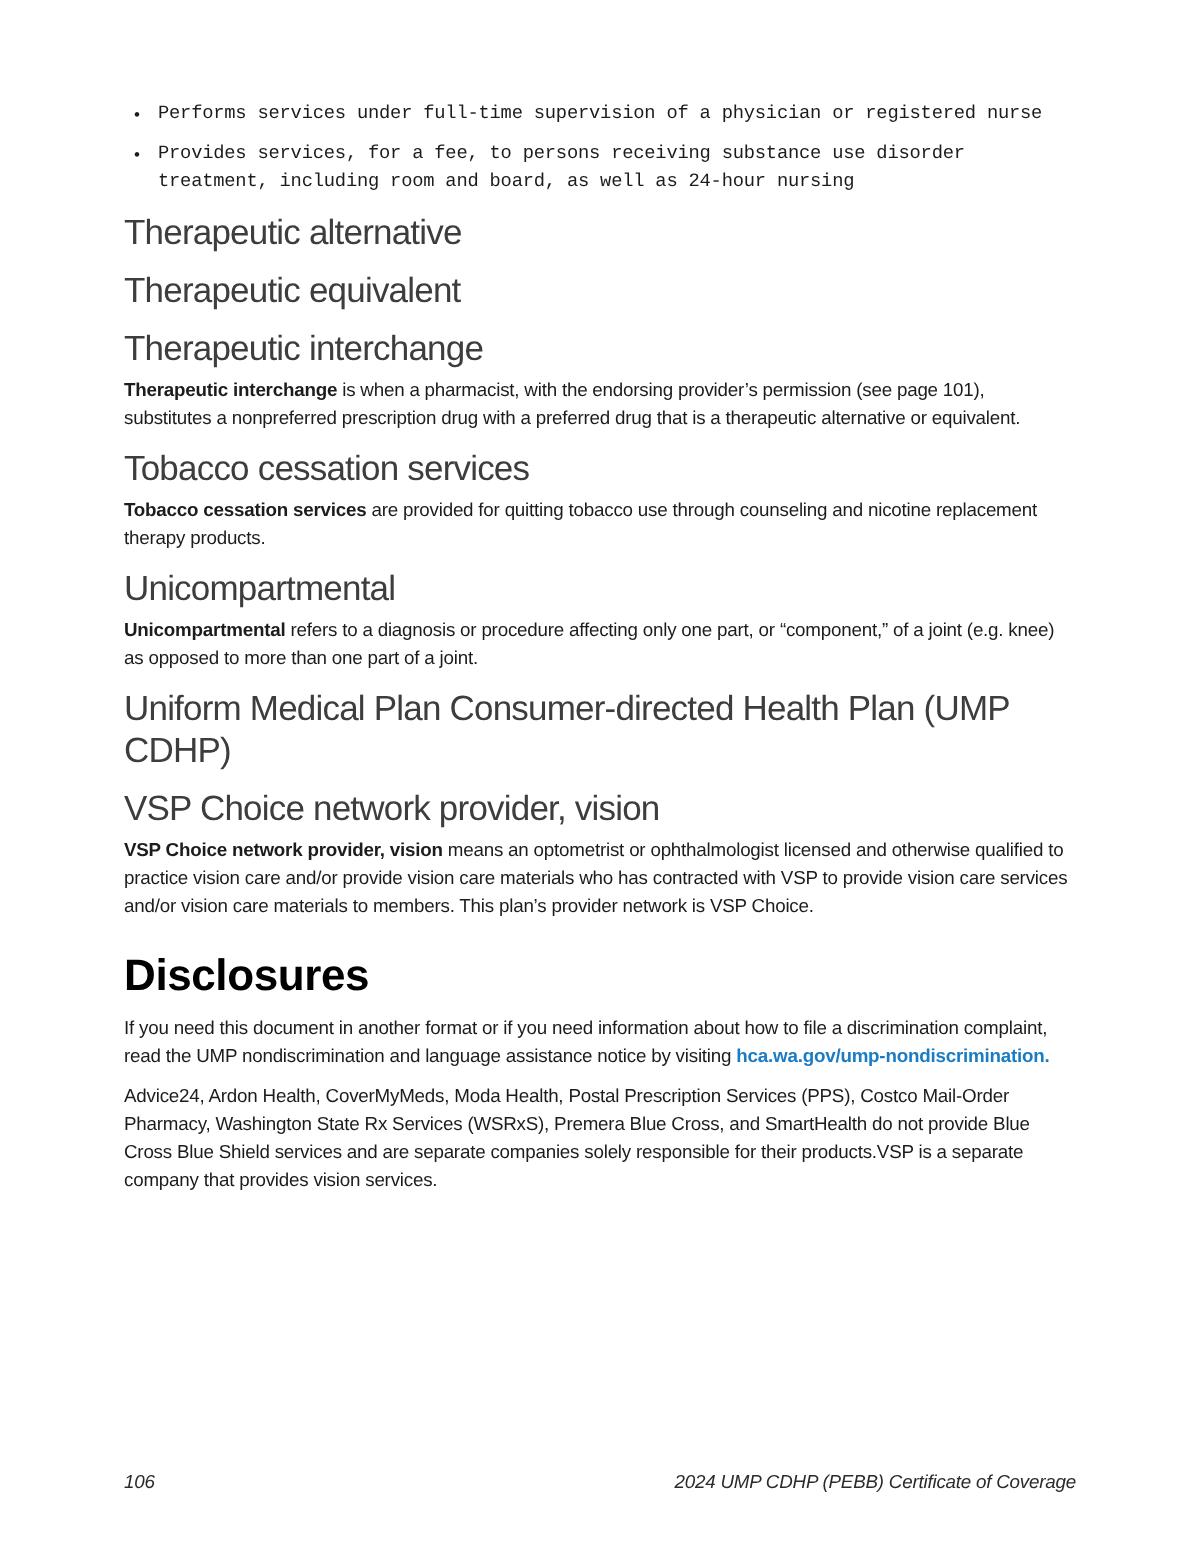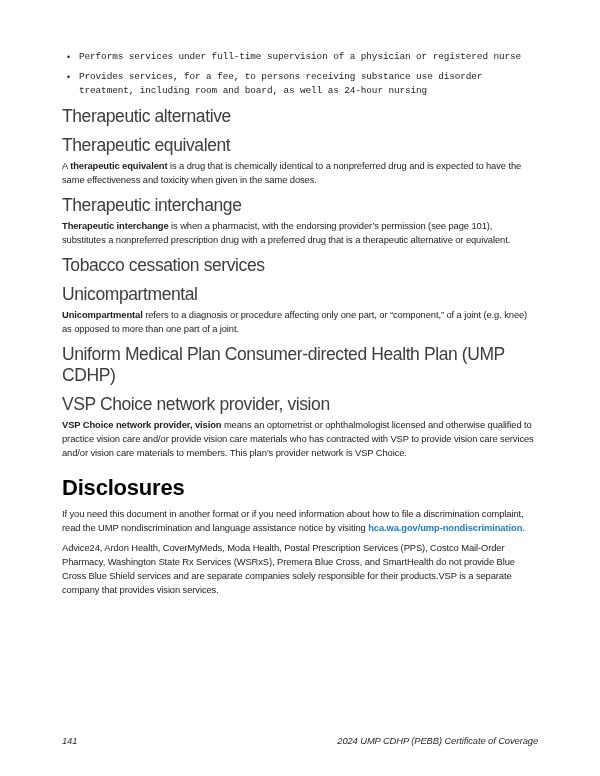--- a/index.html
+++ b/index.html
@@ -80,30 +80,30 @@
         <span class="txt">Provides services, for a fee, to persons receiving substance use disorder treatment, including room and board, as well as 24-hour nursing</span>
       </div>
   </div>
 
   <section>
     <h2 class="term-heading">Therapeutic alternative</h2>
   </section>
 
   <section>
     <h2 class="term-heading">Therapeutic equivalent</h2>
-    <p class="def body-text"><span>A </span><span class="term">therapeutic equivalent</span><span> is a drug that is chemically identical to a nonpreferred drug and is expected to have the same effectiveness and toxicity when given in the same doses.</span></p>
   </section>
 
   <section>
     <h2 class="term-heading">Therapeutic interchange</h2>
     <p class="def body-text"><span></span><span class="term">Therapeutic interchange</span><span> is when a pharmacist, with the endorsing provider’s permission (see page 101), substitutes a nonpreferred prescription drug with a preferred drug that is a therapeutic alternative or equivalent.</span></p>
   </section>
 
   <section>
     <h2 class="term-heading">Tobacco cessation services</h2>
+    <p class="def body-text"><span></span><span class="term">Tobacco cessation services</span><span> are provided for quitting tobacco use through counseling and nicotine replacement therapy products.</span></p>
   </section>
 
   <section>
     <h2 class="term-heading">Unicompartmental</h2>
     <p class="def body-text"><span></span><span class="term">Unicompartmental</span><span> refers to a diagnosis or procedure affecting only one part, or “component,” of a joint (e.g. knee) as opposed to more than one part of a joint.</span></p>
   </section>
 
   <section>
     <h2 class="term-heading">Uniform Medical Plan Consumer-directed Health Plan (UMP CDHP)</h2>
   </section>
@@ -113,17 +113,17 @@
     <p class="def body-text"><span></span><span class="term">VSP Choice network provider, vision</span><span> means an optometrist or ophthalmologist licensed and otherwise qualified to practice vision care and/or provide vision care materials who has contracted with VSP to provide vision care services and/or vision care materials to members. This plan’s provider network is VSP Choice.</span></p>
   </section>
 
   <section>
     <h1 class="disclosures-heading">Disclosures</h1>
     <p class="disc body-text"><span>If you need this document in another format or if you need information about how to file a discrimination complaint, read the UMP nondiscrimination and language assistance notice by visiting </span><a class="link">hca.wa.gov/ump-nondiscrimination</a><span class="link-punct">.</span></p>
     <p class="disc body-text">Advice24, Ardon Health, CoverMyMeds, Moda Health, Postal Prescription Services (PPS), Costco Mail-Order Pharmacy, Washington State Rx Services (WSRxS), Premera Blue Cross, and SmartHealth do not provide Blue Cross Blue Shield services and are separate companies solely responsible for their products.VSP is a separate company that provides vision services.</p>
   </section>
 
   <div class="footer">
-    <span>141</span>
+    <span>106</span>
     <span>2024 UMP CDHP (PEBB) Certificate of Coverage</span>
   </div>
 
 </div>
 
 </body></html>

